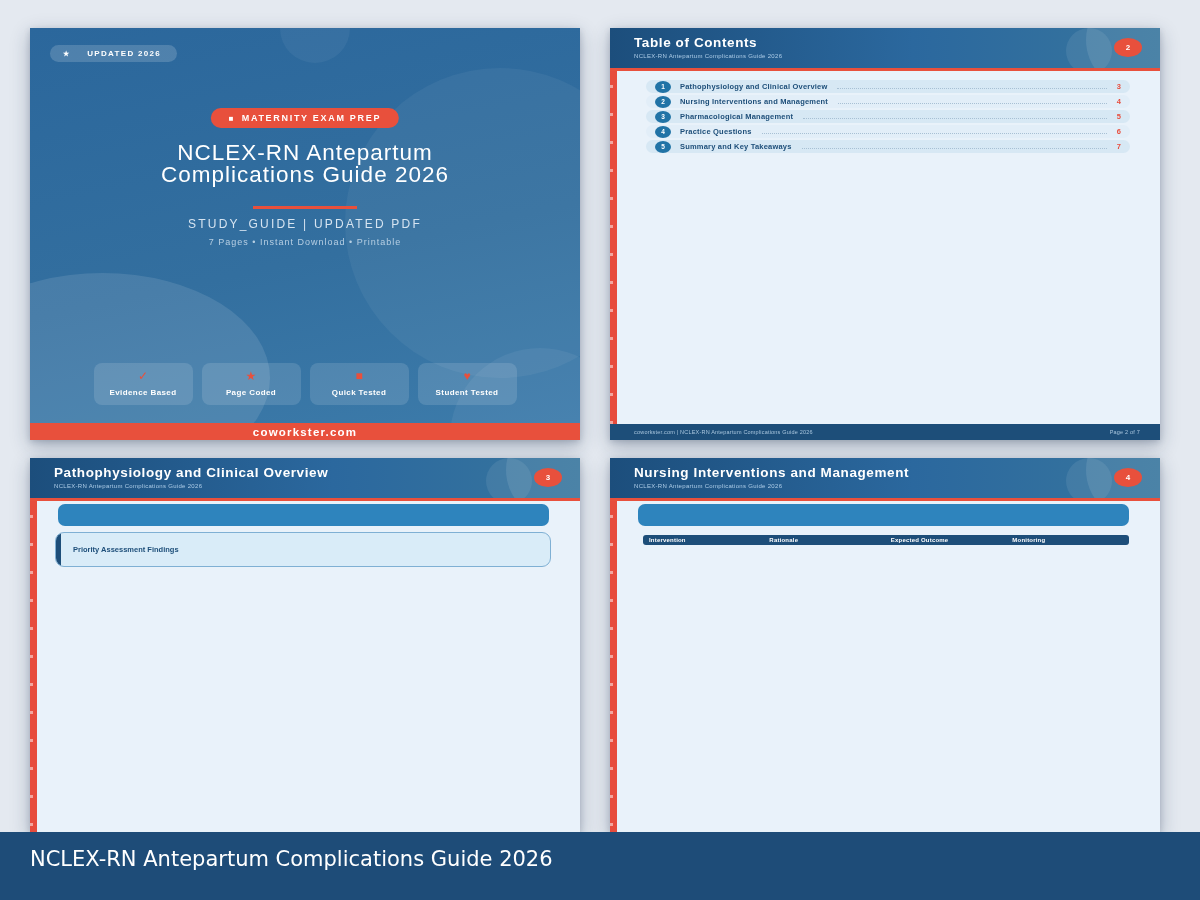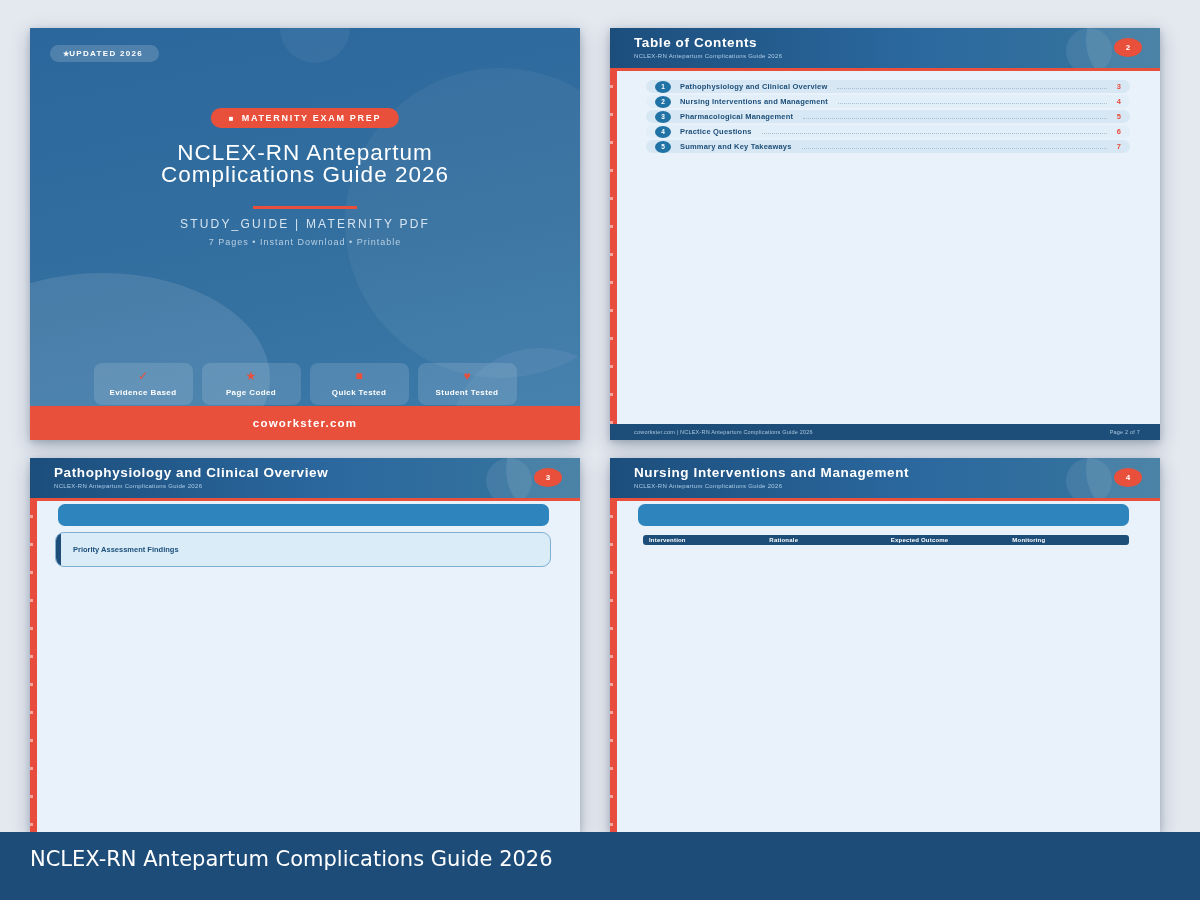--- a/index.html
+++ b/index.html
@@ -21,21 +21,21 @@
     overflow:hidden;
   }
   .deco { position:absolute; border-radius:50%; }
   .cc1 { left:-95px;  top:245px; width:335px; height:210px; background:rgba(255,255,255,.11); }
   .cc2 { right:-75px; top:40px;  width:310px; height:310px; background:rgba(255,255,255,.05); }
   .cc3 { left:250px;  top:-35px; width:70px;  height:70px;  background:rgba(255,255,255,.05); }
   .cc4 { right:-50px; top:320px; width:180px; height:180px; background:rgba(255,255,255,.06); }
 
   .updated-badge {
     position:absolute; left:20px; top:17px;
-    display:flex; align-items:center; gap:0;
+    display:flex; align-items:center; gap:18px;
     background:rgba(255,255,255,.17); border-radius:10px;
     padding:4px 16px 4px 13px;
     color:#fff; font-size:8px; font-weight:bold; letter-spacing:1.3px;
   }
   .updated-badge .star { font-size:7px; letter-spacing:0; }
   .category-pill {
     position:absolute; left:50%; transform:translateX(-50%); top:80px;
     display:flex; align-items:center; gap:8px;
     background:#e8503c; border-radius:12px; padding:5px 18px;
     color:#fff; font-size:9px; font-weight:bold; letter-spacing:1.7px;
@@ -63,21 +63,21 @@
     position:absolute; left:0; right:0; top:335px;
     display:flex; justify-content:center; gap:9px;
   }
   .feature {
     width:99px; height:42px; background:rgba(255,255,255,.13);
     border-radius:8px; text-align:center; padding-top:7px;
   }
   .feature-icon { display:block; color:#e8503c; font-size:12px; line-height:13px; }
   .feature-label { display:block; margin-top:5px; color:#fff; font-size:8px; font-weight:bold; letter-spacing:.4px; }
   .cover-footer {
-    position:absolute; left:0; right:0; bottom:0; height:34px;
+    position:absolute; left:0; right:0; bottom:0; height:17px;
     background:#e8503c; color:#fff; font-size:11.5px; font-weight:bold; letter-spacing:1.2px;
     display:flex; align-items:center; justify-content:center;
   }
 
   
   .doc { background:#f9a8d4; display:flex; flex-direction:column; overflow:hidden; }
   #card-toc { left:610px; top:28px; width:550px; height:412px; }
   #card-p3  { left:30px;  top:458px; width:550px; height:374px; }
   #card-p4  { left:610px; top:458px; width:550px; height:374px; }
 
@@ -181,21 +181,21 @@
       <span class="sq">■</span>
       <span>MATERNITY EXAM PREP</span>
     </div>
 
     <h1 class="cover-title">
       <span>NCLEX-RN Antepartum</span><br>
       <span>Complications Guide 2026</span>
     </h1>
 
     <div class="cover-divider"></div>
-    <div class="format-line">STUDY_GUIDE  |  MATERNITY PDF</div>
+    <div class="format-line">STUDY_GUIDE  |  UPDATED PDF</div>
     <div class="meta-line">7 Pages  •  Instant Download  •  Printable</div>
 
     <div class="features">
       <div class="feature">
         <span class="feature-icon">✓</span>
         <span class="feature-label">Evidence Based</span>
       </div>
       <div class="feature">
         <span class="feature-icon">★</span>
         <span class="feature-label">Page Coded</span>

